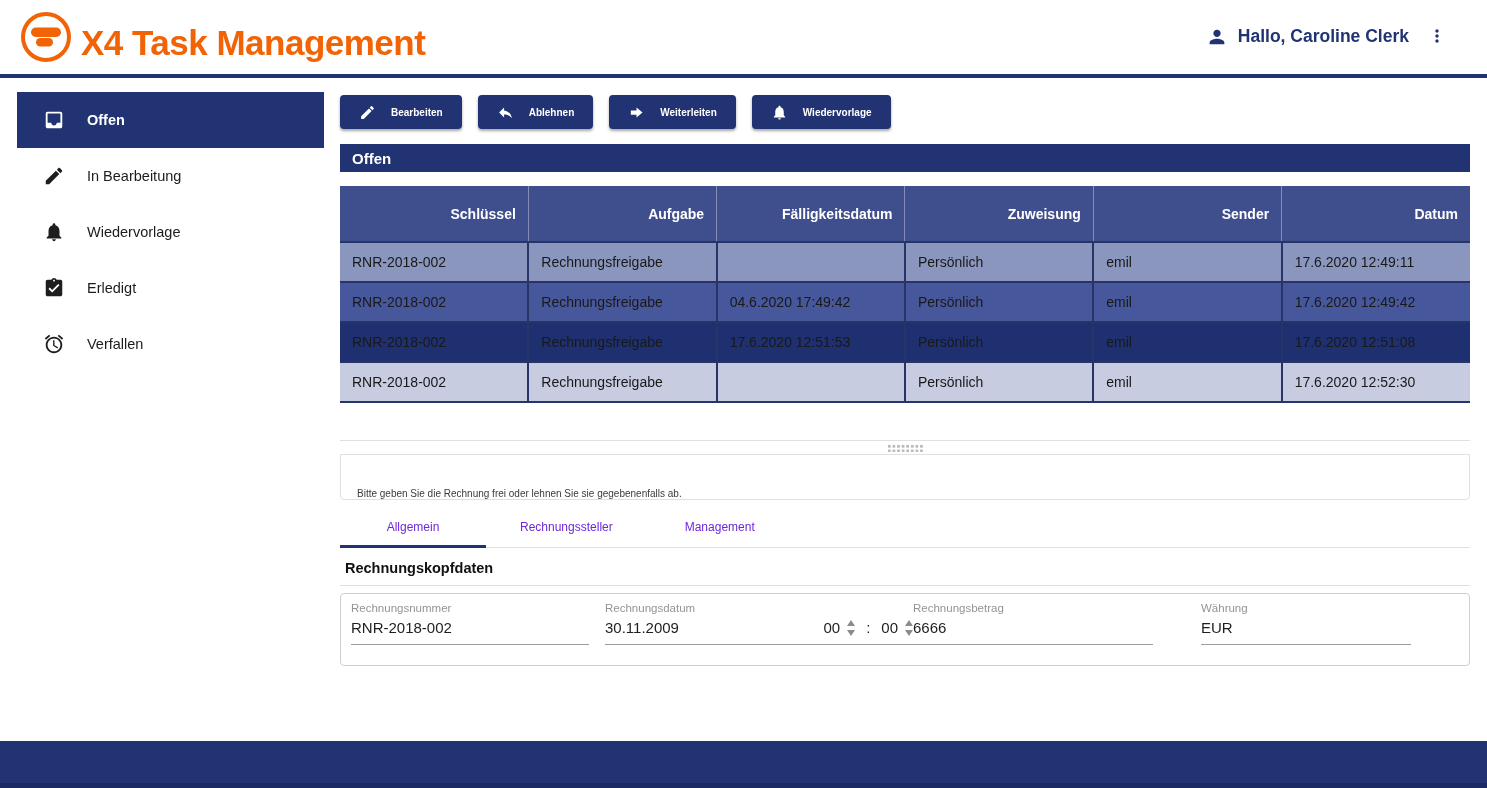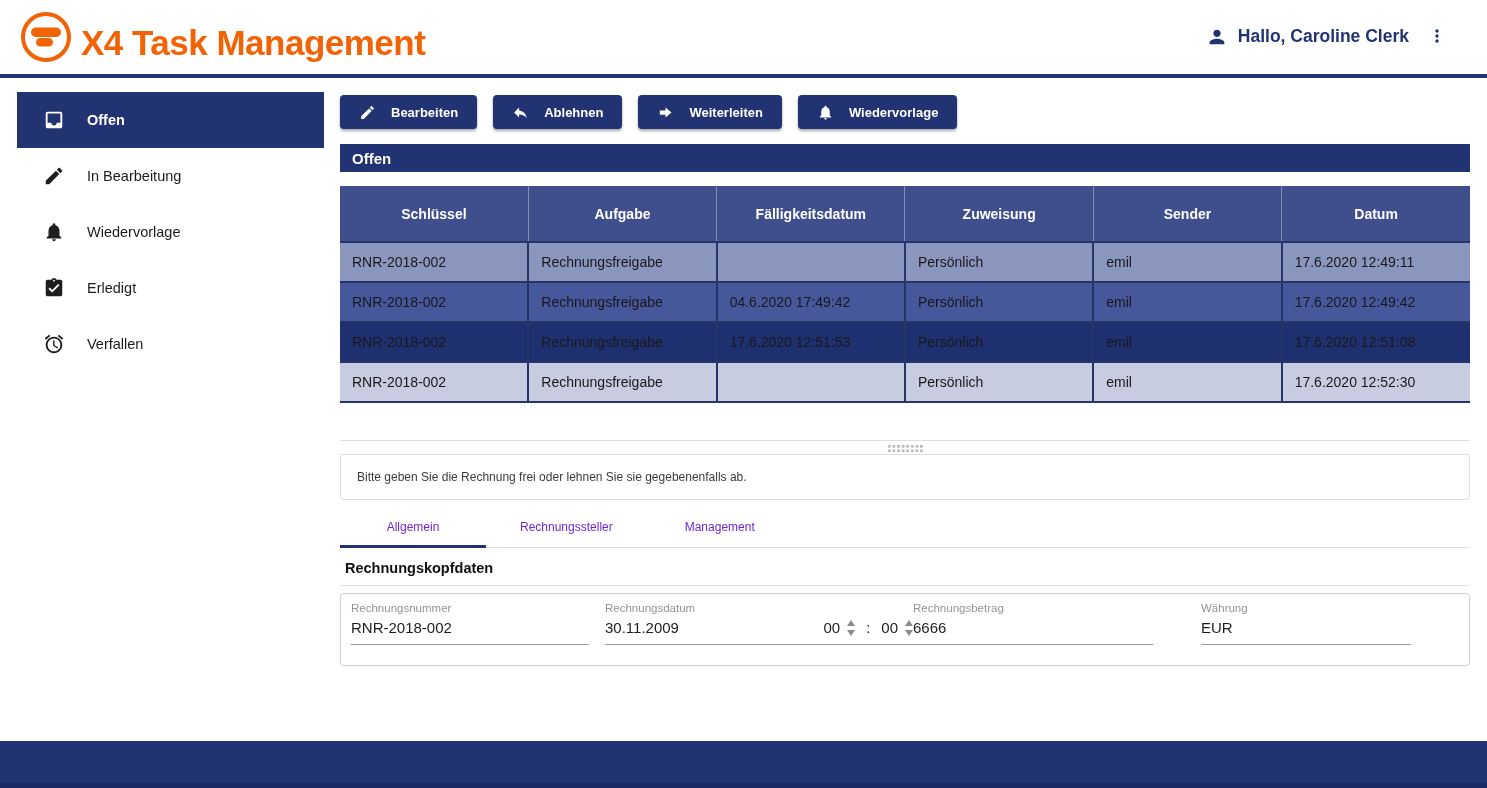--- a/index.html
+++ b/index.html
@@ -36,50 +36,50 @@
   .side-label{ margin-left:22px; font-size:14.5px; font-weight:500; color:#1C1C1C; }
   .side-item.selected{ background:var(--navy); }
   .side-item.selected .icon svg{ fill:#fff; }
   .side-item.selected .side-label{ color:#fff; font-weight:700; }
 
   .main{ flex:1; margin:0 17px 0 16px; }
 
   
   .toolbar{ margin-top:17px; display:flex; gap:16px; }
   .tbtn{ height:34px; background:var(--navy); color:#fff; border:none; border-radius:4px;
-    display:flex; align-items:center; gap:15px; padding:0 19px; font-weight:700; font-size:13px;
+    display:flex; align-items:center; gap:15px; padding:0 19px; font-weight:700; font-size:10px;
     font-family:inherit; box-shadow:0 2px 3px rgba(0,0,0,0.35); cursor:pointer; }
   .tbtn .icon svg{ width:17px; height:17px; fill:#fff; display:block; }
 
   
   .panel-title{ margin-top:15px; height:28px; background:var(--navy); color:#fff;
     font-weight:700; font-size:15px; display:flex; align-items:center; padding-left:12px; }
   table.task-table{ margin-top:14px; width:100%; border-collapse:collapse; table-layout:fixed; }
-  .task-table th{ background:var(--thead); color:#fff; text-align:center; font-size:14px;
+  .task-table th{ background:var(--thead); color:#fff; text-align:right; font-size:14px;
     font-weight:700; height:56px; padding:12px 12px; border-right:1px solid rgba(255,255,255,0.35);
     border-bottom:2px solid var(--cell-border); cursor:pointer; }
   .task-table th:last-child{ border-right:none; }
   .task-table td{ font-size:14px; color:#191919; height:40px; padding:0 12px;
     border-right:2px solid var(--cell-border); border-bottom:2px solid var(--cell-border);
     overflow:hidden; white-space:nowrap; }
   .task-table td:last-child{ border-right:none; }
   tr.shade-medium td{ background:var(--row-medium); }
   tr.shade-dark td{ background:var(--row-dark); }
   tr.shade-selected td{ background:var(--row-selected); }
   tr.shade-light td{ background:var(--row-light); }
   tr[data-name="task-row"]{ cursor:pointer; }
 
   
   .splitter{ margin-top:37px; height:14px; border-top:1px solid var(--line-light);
     display:flex; align-items:center; justify-content:center; cursor:row-resize; }
   .dots{ width:36px; height:8px;
     background-image:radial-gradient(circle, #BBBBBB 1.3px, transparent 1.5px);
     background-size:4.6px 4.6px; }
   .message-box{ border:1px solid var(--line-light); border-radius:0 0 4px 4px; height:46px;
-    display:flex; align-items:center; padding-left:16px; font-size:12px; color:#3B3B3B; }
+    display:flex; align-items:flex-end; padding-left:16px; font-size:10px; color:#3B3B3B; }
 
   
   .tabs{ margin-top:8px; display:flex; border-bottom:1px solid var(--line-light); }
   .tab{ height:40px; display:flex; align-items:center; justify-content:center; padding:0 34px;
     min-width:146px; font-size:12px; color:#6d28d9; cursor:pointer;
     border-bottom:3px solid transparent; margin-bottom:-1px; }
   .tab.active{ border-bottom-color:var(--navy); }
 
   
   .section-title{ margin-top:12px; font-size:14.5px; font-weight:700; color:#111; padding-left:5px; }

